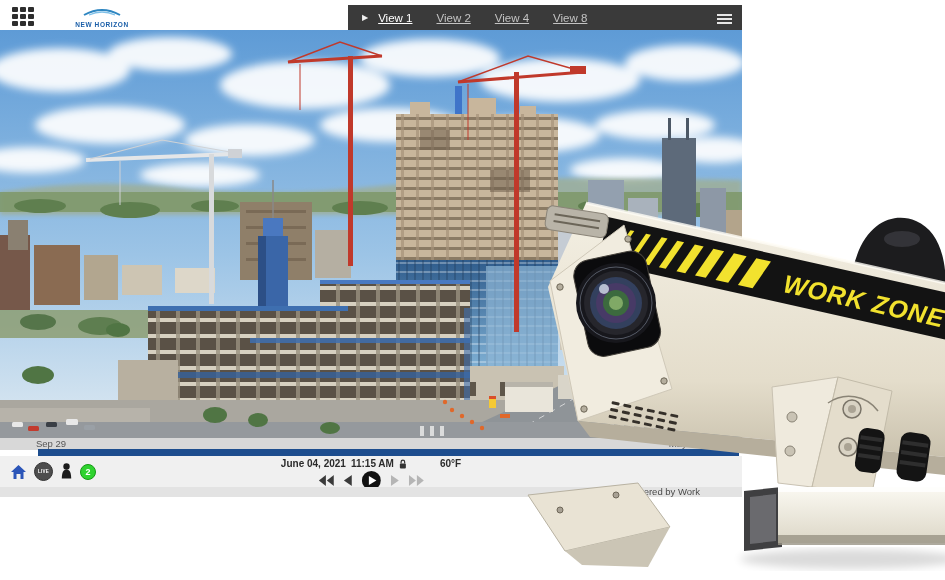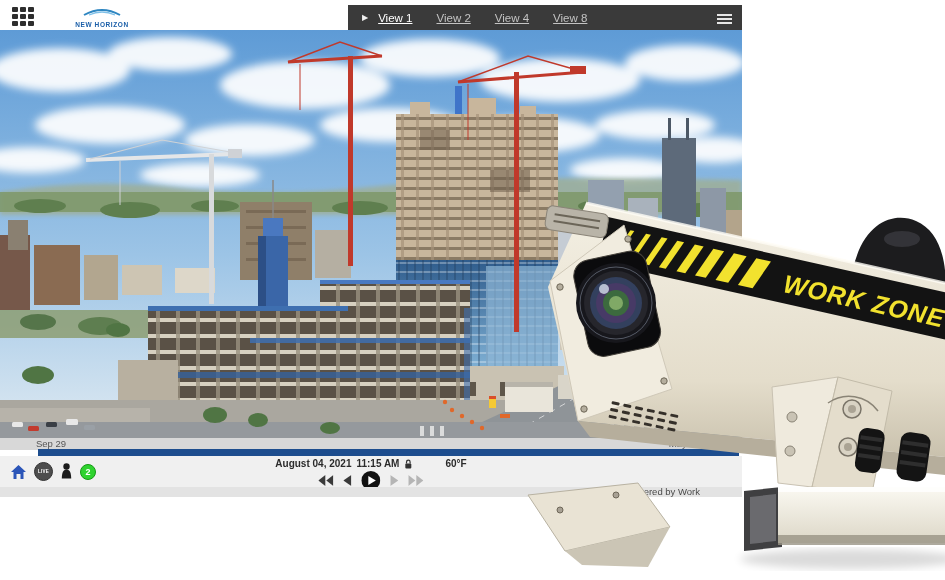--- a/index.html
+++ b/index.html
@@ -320,21 +320,21 @@
           <circle cx="6.5" cy="3.5" r="3.2" fill="#1c1c1c"></circle>
           <path d="M6.5 6.5 C2.8 6.5 2 10 1.8 15.5 L11.2 15.5 C11 10 10.2 6.5 6.5 6.5 Z" fill="#1c1c1c"></path>
         </svg>
       </span>
       <span class="cbtn badge2">
         <span>2</span>
       </span>
     </div>
     <div class="center">
       <div class="dt-row">
-        <span>August 04, 2021</span>
+        <span>June 04, 2021</span>
         <span>11:15 AM</span>
         <svg width="8" height="10">
           <rect x="1" y="4.5" width="6" height="5" rx="1" fill="#333"></rect>
           <path d="M2.2 4.5 V3 a1.8 1.8 0 0 1 3.6 0 V4.5" fill="none" stroke="#333" stroke-width="1.2"></path>
         </svg>
         <span class="temp">60°F</span>
       </div>
       <div class="pb-row">
         <svg width="15" height="11">
           <polygon points="7,0 7,11 0,5.5" fill="#3a3a3a"></polygon>

